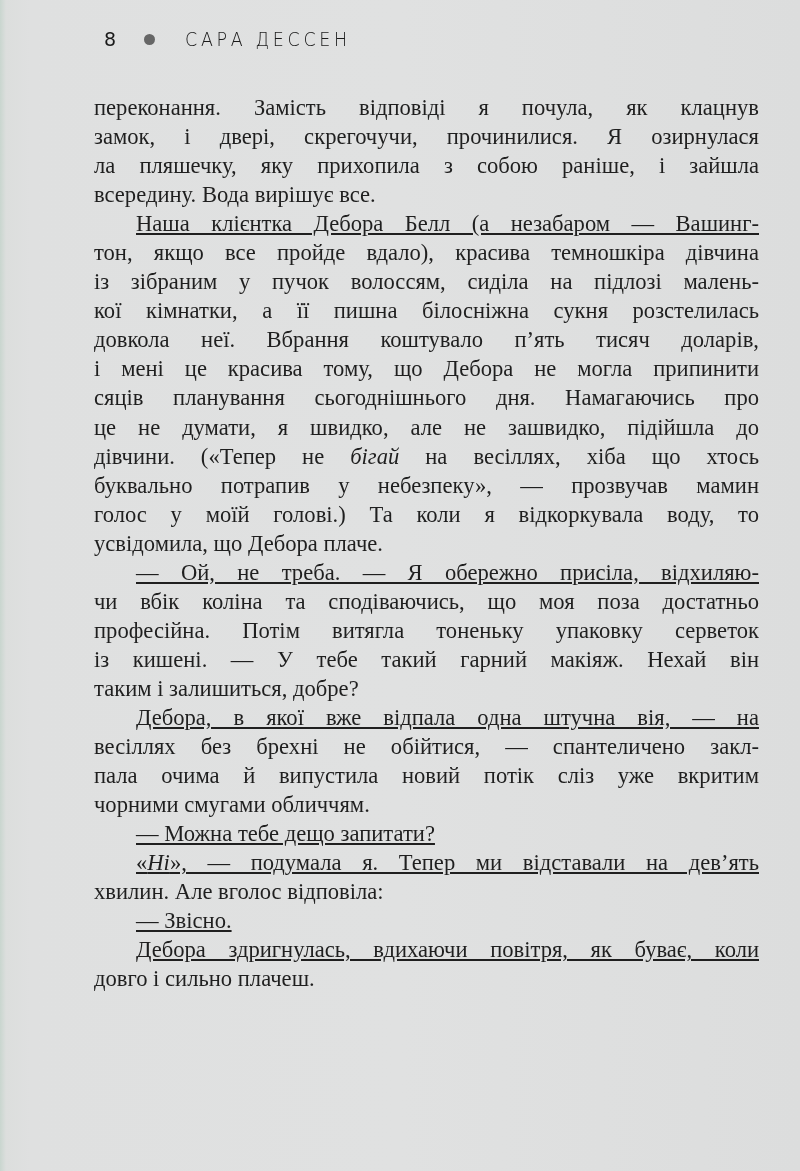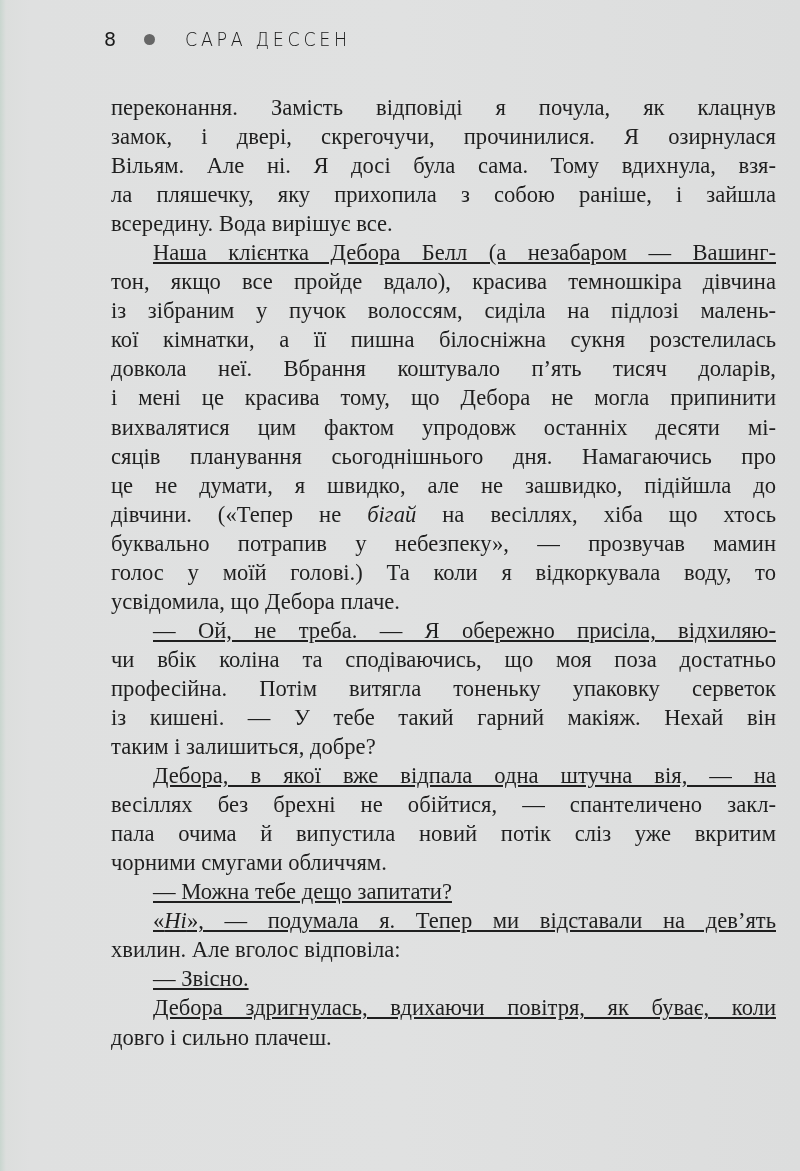--- a/index.html
+++ b/index.html
@@ -47,21 +47,21 @@
     }
     .author {
       font-family: "DejaVu Sans", sans-serif;
       font-weight: 300;
       letter-spacing: 4px;
       transform: scaleX(0.92);
       transform-origin: left center;
     }
     .body-text {
       position: absolute;
-      left: 111px;
+      left: 94px;
       top: 93px;
       width: 665px;
       font-family: "Liberation Serif", "DejaVu Serif", serif;
       font-size: 22.6px;
       line-height: 29.05px;
       text-align: justify;
       color: #1f1f1f;
     }
     .line {
       display: block;
@@ -88,30 +88,28 @@
 <div class="page">
   <div class="running-head">
     <span class="page-number">8</span>
     <span class="bullet"></span>
     <span class="author">САРА ДЕССЕН</span>
   </div>
 
   <div class="body-text" id="body-text">
       <div class="line">переконання. Замість відповіді я почула, як клацнув</div>
       <div class="line">замок, і двері, скрегочучи, прочинилися. Я озирнулася</div>
-      <div class="line">Вільям. Але ні. Я досі була сама. Тому вдихнула, взя-</div>
       <div class="line">ла пляшечку, яку прихопила з собою раніше, і зайшла</div>
       <div class="line last">всередину. Вода вирішує все.</div>
       <div class="line indent">Наша клієнтка Дебора Белл (а незабаром — Вашинг-</div>
       <div class="line">тон, якщо все пройде вдало), красива темношкіра дівчина</div>
       <div class="line">із зібраним у пучок волоссям, сиділа на підлозі малень-</div>
       <div class="line">кої кімнатки, а її пишна білосніжна сукня розстелилась</div>
       <div class="line">довкола неї. Вбрання коштувало п’ять тисяч доларів,</div>
       <div class="line">і мені це красива тому, що Дебора не могла припинити</div>
-      <div class="line">вихвалятися цим фактом упродовж останніх десяти мі-</div>
       <div class="line">сяців планування сьогоднішнього дня. Намагаючись про</div>
       <div class="line">це не думати, я швидко, але не зашвидко, підійшла до</div>
       <div class="line"><span>дівчини. («Тепер не </span><em>бігай</em><span> на весіллях, хіба що хтось</span></div>
       <div class="line">буквально потрапив у небезпеку», — прозвучав мамин</div>
       <div class="line">голос у моїй голові.) Та коли я відкоркувала воду, то</div>
       <div class="line last">усвідомила, що Дебора плаче.</div>
       <div class="line indent">— Ой, не треба. — Я обережно присіла, відхиляю-</div>
       <div class="line">чи вбік коліна та сподіваючись, що моя поза достатньо</div>
       <div class="line">професійна. Потім витягла тоненьку упаковку серветок</div>
       <div class="line">із кишені. — У тебе такий гарний макіяж. Нехай він</div>

